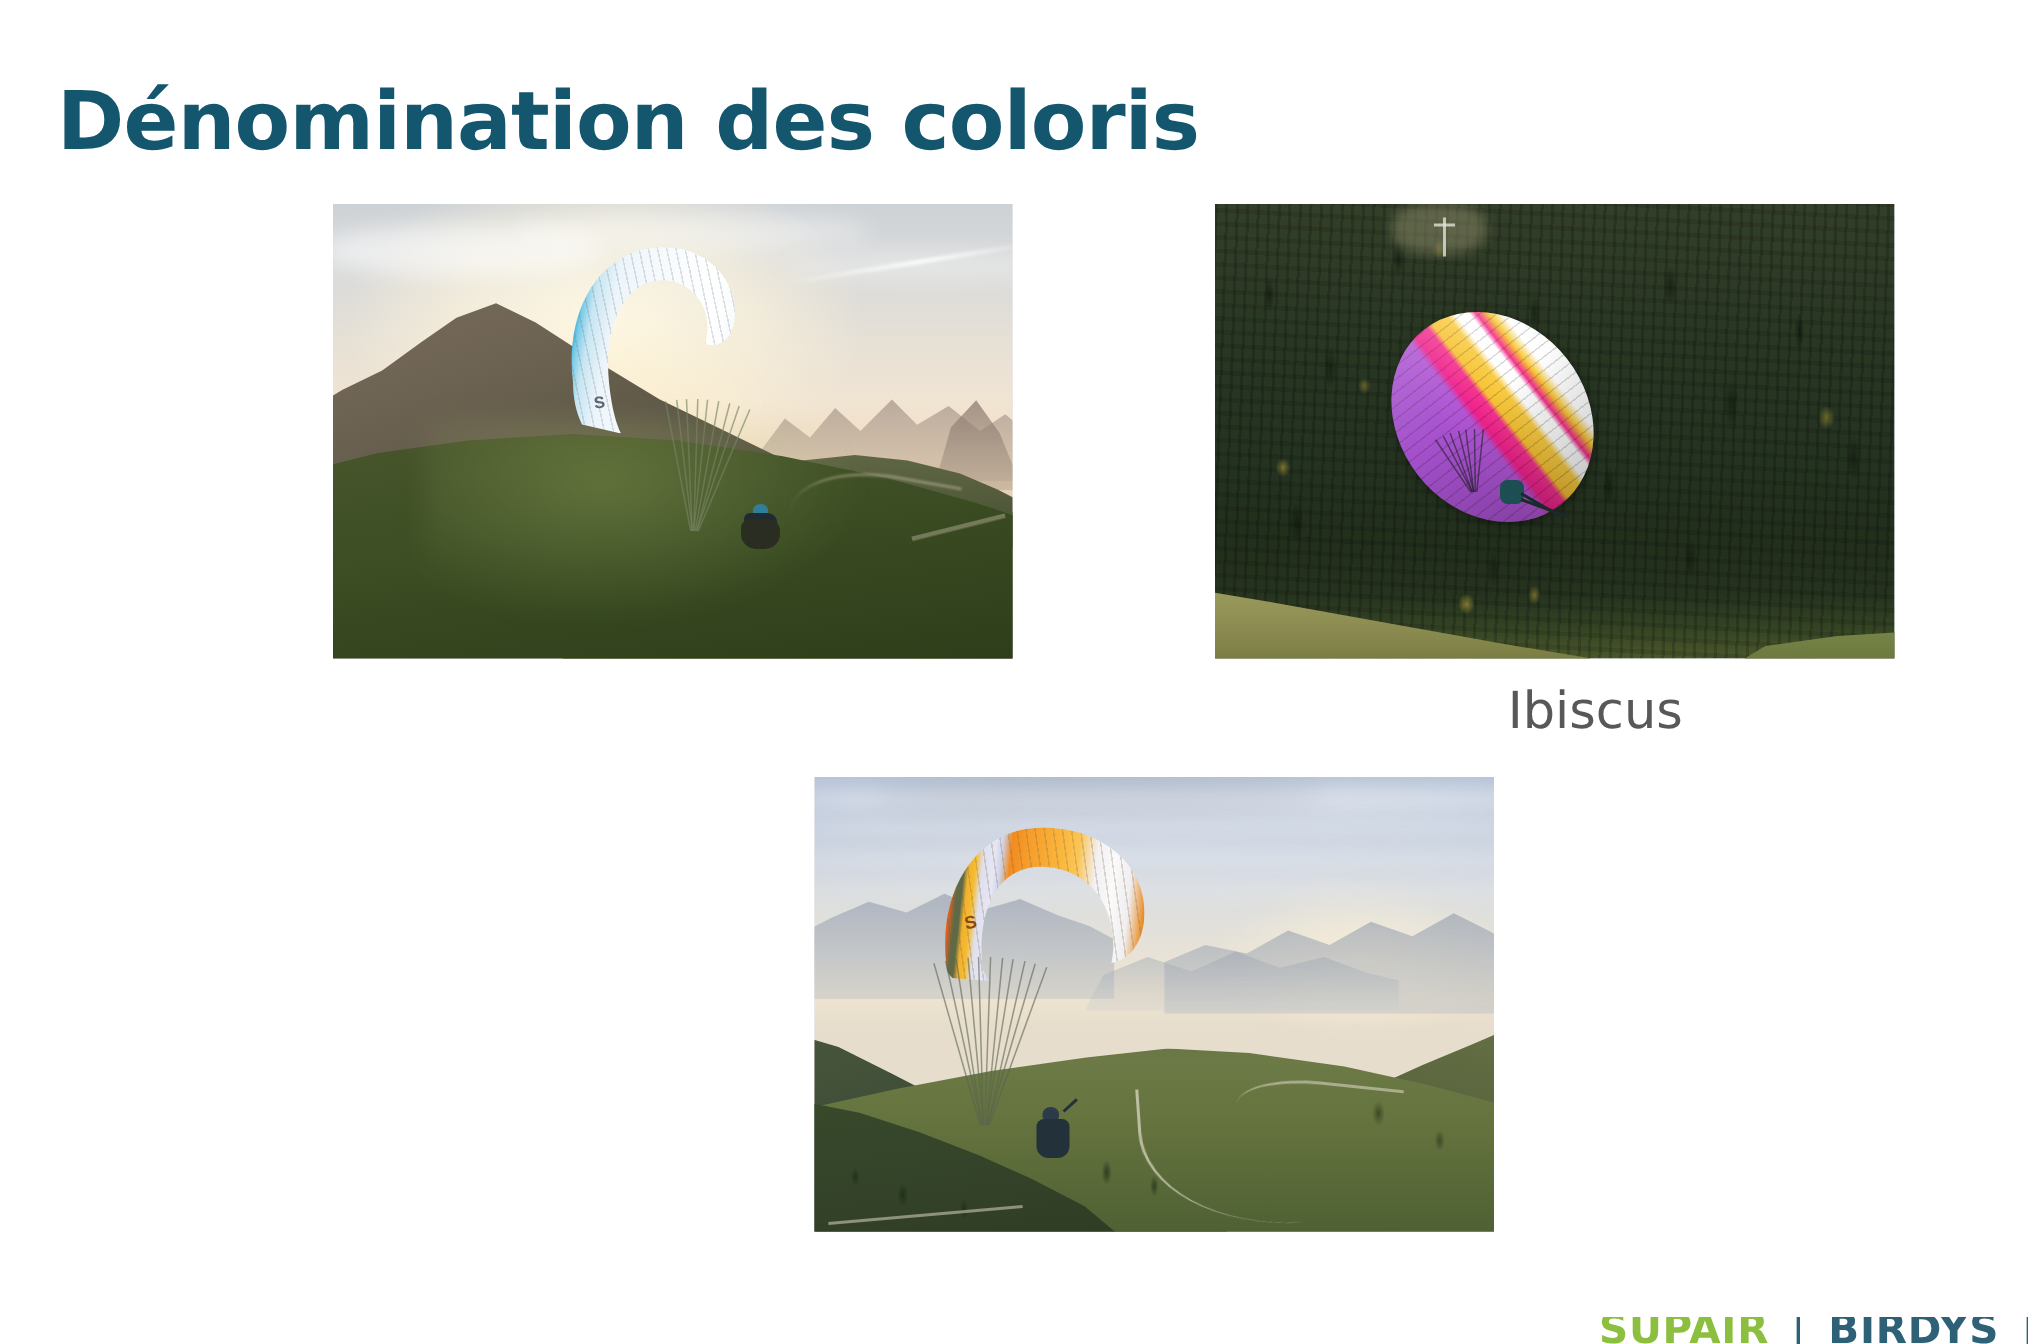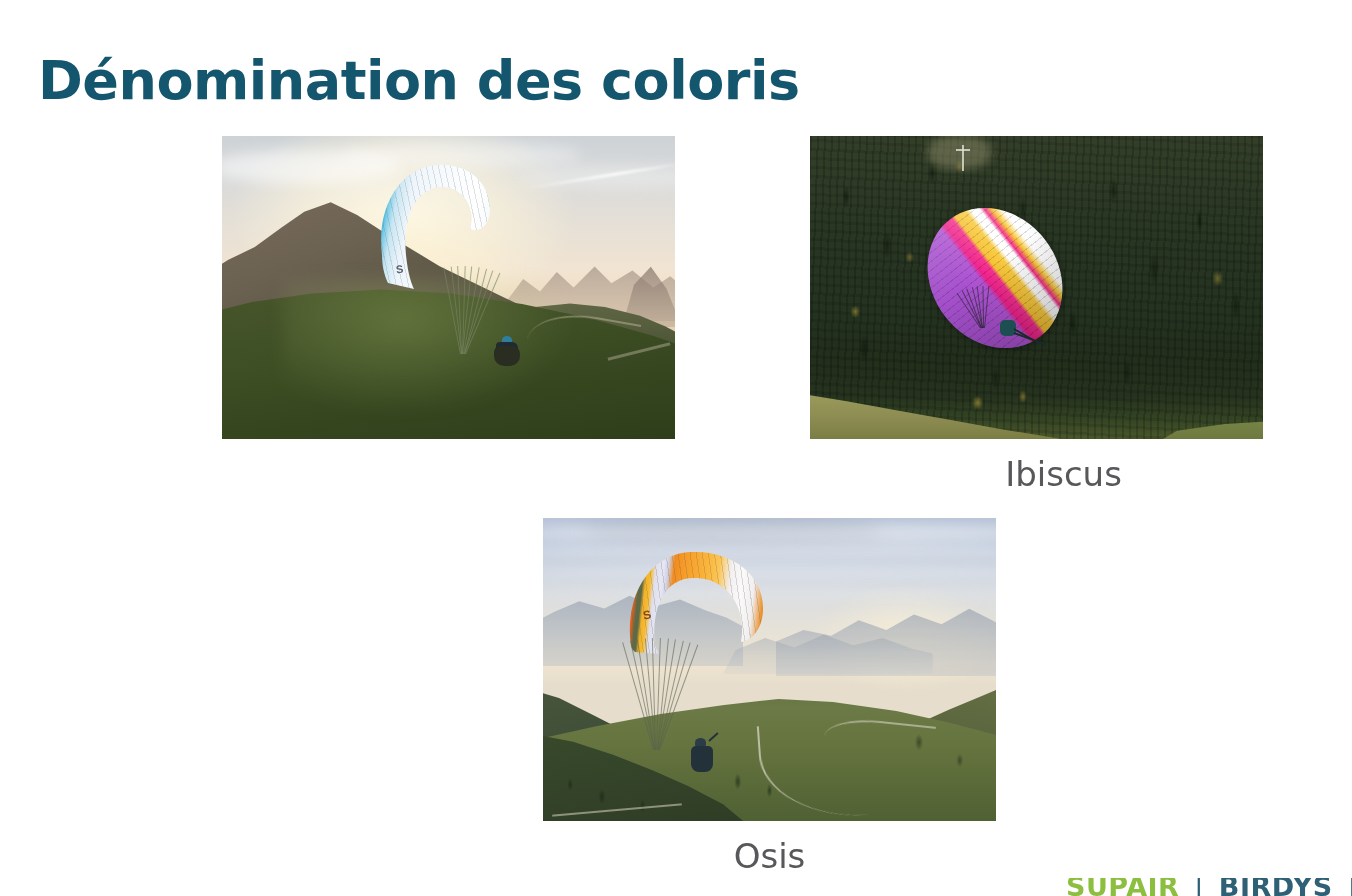--- a/index.html
+++ b/index.html
@@ -596,21 +596,20 @@
         <span style="transform: rotate(5.6deg); left: 3.6px;"></span>
         <span style="transform: rotate(9.2deg); left: 4.2px;"></span>
         <span style="transform: rotate(12.8deg); left: 4.8px;"></span>
         <span style="transform: rotate(16.4deg); left: 5.4px;"></span>
         <span style="transform: rotate(20deg); left: 6px;"></span>
       </div>
     <div class="os-pilot-helmet"></div>
     <div class="os-pilot"></div>
     <div class="os-pilot-arm"></div>
   </div>
-  <div class="caption">Osis</div>
 </div>
 
 <div class="brand-logo">
   <span class="brand-supair">SUPAIR</span>
   <span class="brand-sep">|</span>
   <span class="brand-birdys">BIRDYS</span>
   <span class="brand-sep">|</span>
   
 </div>
 

